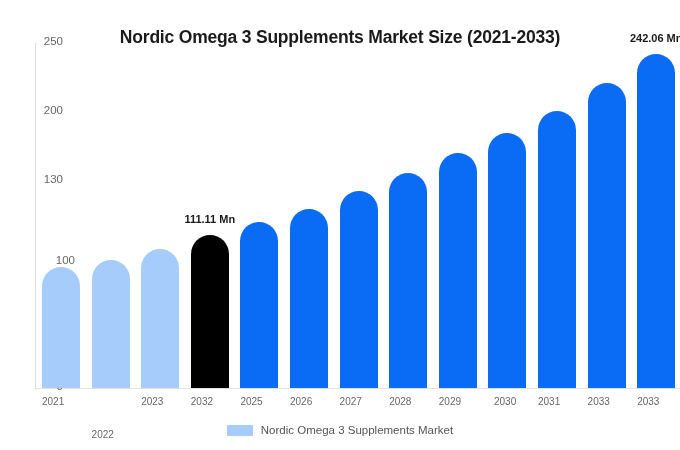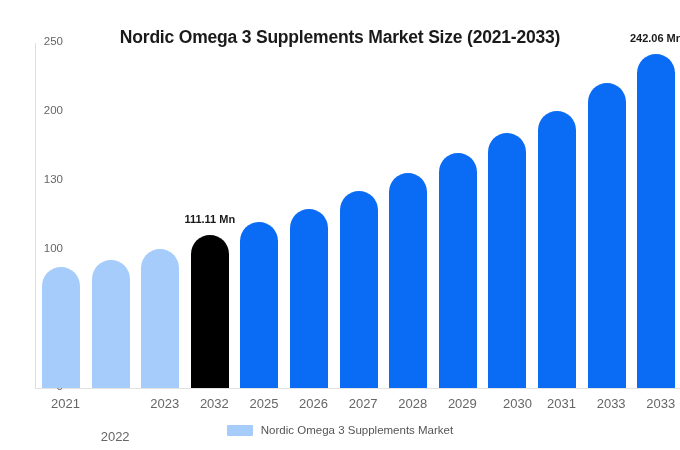--- a/index.html
+++ b/index.html
@@ -62,22 +62,22 @@
     width: 28px;
     text-align: right;
     font-size: 11.5px;
     color: #666666;
     font-family: "Liberation Sans", sans-serif;
     padding-left: 35px;
   }
   .x-tick {
     position: absolute;
     top: 396px;
-    text-align: right;
-    font-size: 13px;
+    text-align: left;
+    font-size: 10px;
     color: #666666;
     font-family: "Liberation Sans", sans-serif;
   }
   .bar {
     position: absolute;
     bottom: 62px; 
     border-radius: 19px 19px 0 0;
   }
   .bar-label {
     position: absolute;
@@ -115,21 +115,21 @@
 
   <div class="chart-title">Nordic Omega 3 Supplements Market Size (2021-2033)</div>
 
   <div class="plot-area">
     <div class="y-axis-line"></div>
     <div class="x-axis-line"></div>
 
     <div id="y-ticks">
         <div class="y-tick" style="top: 380px;">0</div>
         <div class="y-tick" style="top: 311px;">50</div>
-        <div class="y-tick" style="top: 242px;">100</div>
+        <div class="y-tick" style="top: 254px; margin-left: 12px;">100</div>
         <div class="y-tick" style="top: 173px;">130</div>
         <div class="y-tick" style="top: 104px;">200</div>
         <div class="y-tick" style="top: 35px;">250</div>
       </div>
     <div id="x-ticks">
         <div class="x-tick" style="left: 42px; width: 38px;">2021</div>
         <div class="x-tick" style="left: 91.6px; width: 38px; margin-top: 33px;">2022</div>
         <div class="x-tick" style="left: 141.2px; width: 38px;">2023</div>
         <div class="x-tick" style="left: 190.8px; width: 38px;">2032</div>
         <div class="x-tick" style="left: 240.4px; width: 38px;">2025</div>

